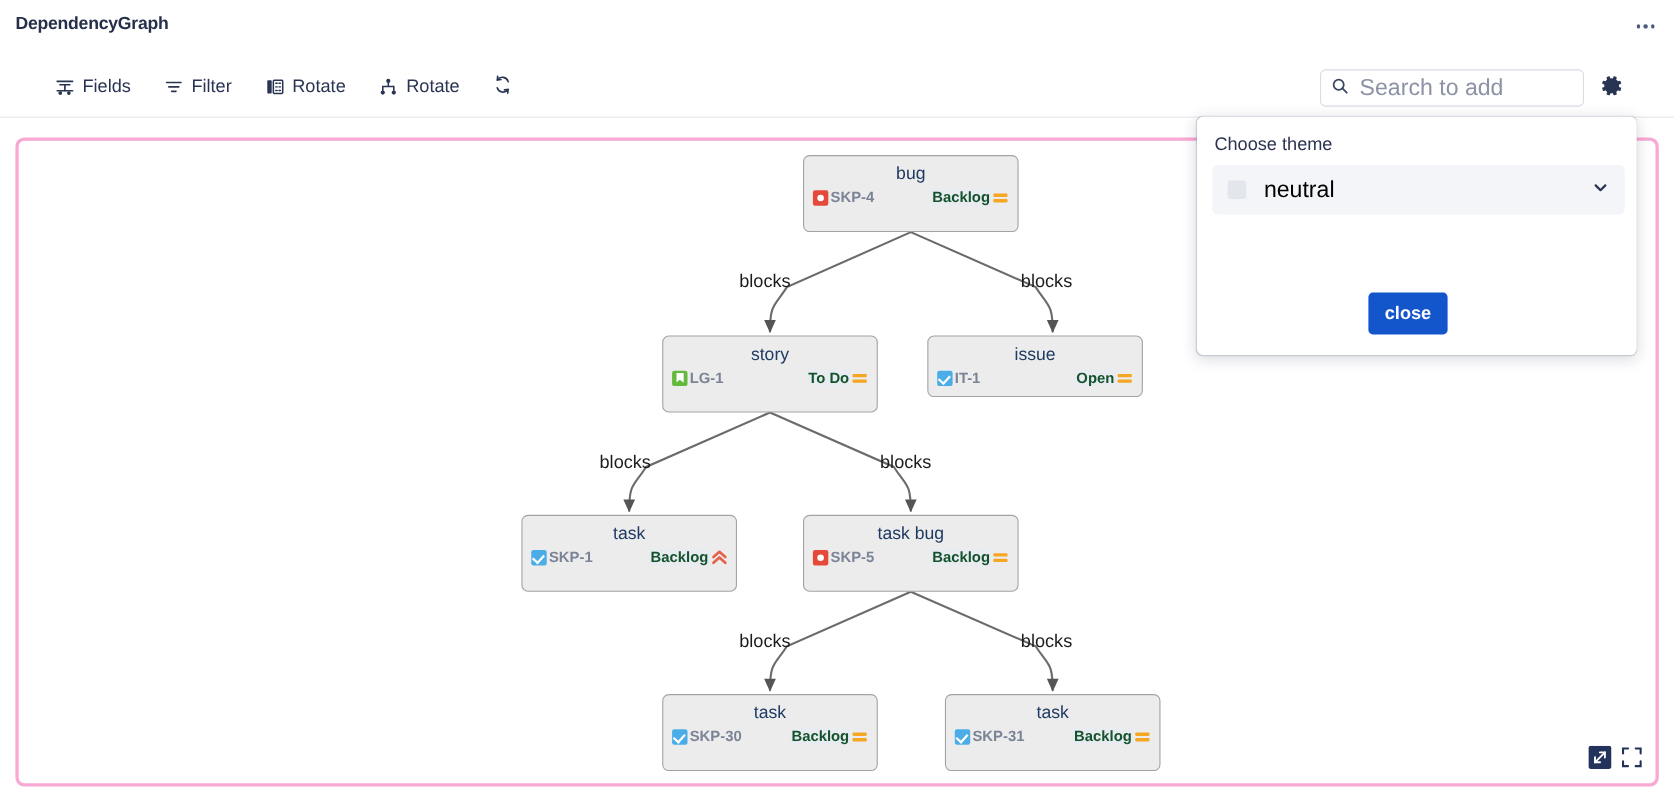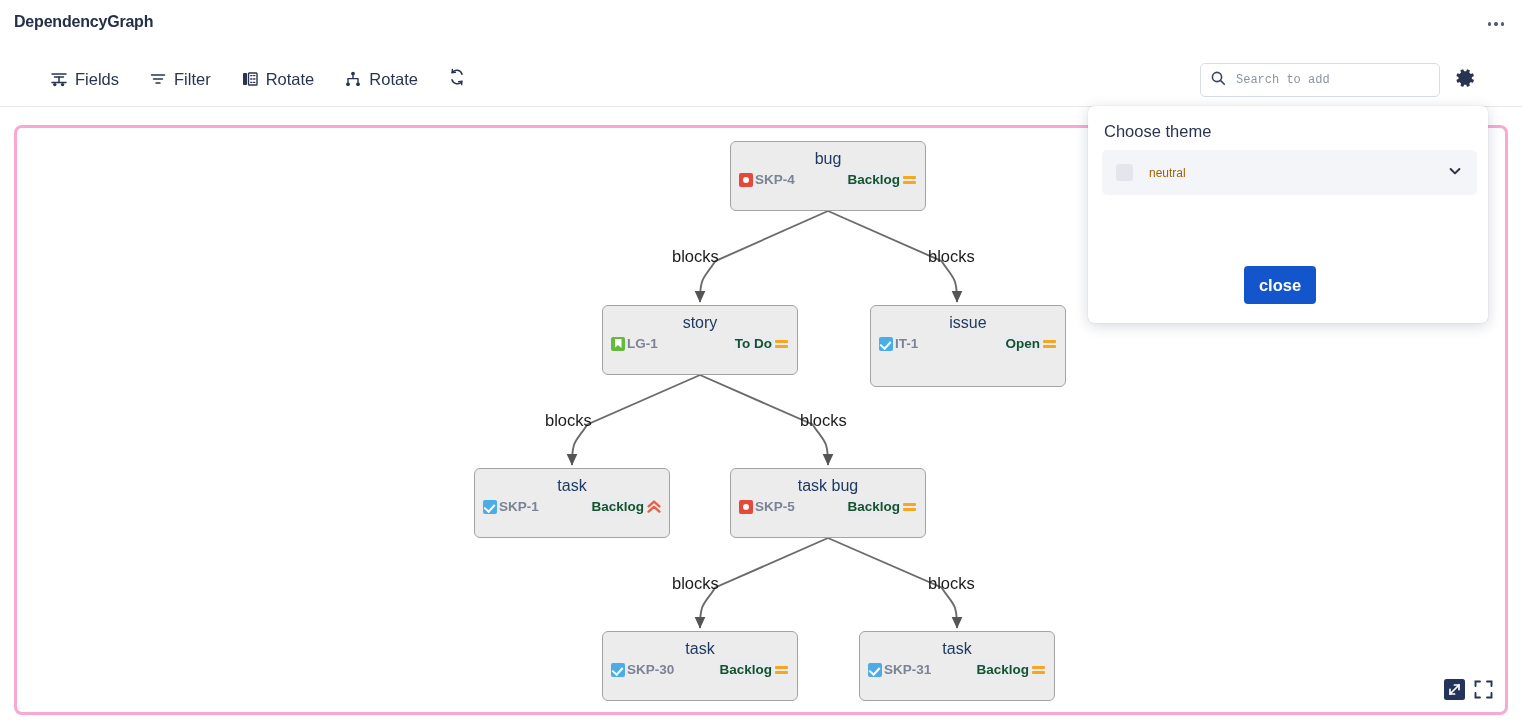--- a/index.html
+++ b/index.html
@@ -99,23 +99,23 @@
     border-radius: 5px;
     background: #fff;
     display: flex;
     align-items: center;
     padding: 0 9px;
     gap: 8px;
   }
   .search-input {
     border: none;
     outline: none;
-    font-size: 12px;
+    font-size: 21px;
     color: #14532d;
-    font-family: Liberation Mono, monospace;
+    font-family: Liberation Sans, sans-serif;
     width: 100%;
     background: transparent;
   }
   .search-input::placeholder { color: #8b93a5; }
 
   .gear-btn {
     position: absolute;
     right: 40px; top: 11px;
     width: 34px; height: 34px;
     display: flex; align-items: center; justify-content: center;
@@ -292,22 +292,22 @@
     position: relative;
   }
   .theme-swatch {
     width: 17px; height: 17px;
     background: #e3e6ec;
     border-radius: 3px;
     flex: 0 0 auto;
   }
   .theme-name {
     margin-left: 16px;
-    font-size: 12px;
-    color: #a16207;
+    font-size: 21px;
+    color: #000000;
   }
   .theme-caret {
     position: absolute;
     right: 14px; top: 50%;
     transform: translateY(-50%);
   }
   .close-btn {
     position: absolute;
     left: 156px; top: 160px;
     width: 72px; height: 38px;
@@ -462,21 +462,21 @@
             <span class="gnode-key">
               <span class="ic ic-story"></span>
               <span>LG-1</span>
             </span>
             <span class="gnode-status">
               <span class="status-text">To Do</span>
               <span class="pri pri-medium"></span>
             </span>
           </div>
         </div>
-        <div class="gnode" style="left: 853px; top: 177px; width: 196px; height: 82px;">
+        <div class="gnode" style="left: 826px; top: 177px; width: 196px; height: 56px;">
           <div class="gnode-title">issue</div>
           <div class="gnode-meta">
             <span class="gnode-key">
               <span class="ic ic-task"></span>
               <span>IT-1</span>
             </span>
             <span class="gnode-status">
               <span class="status-text">Open</span>
               <span class="pri pri-medium"></span>
             </span>

